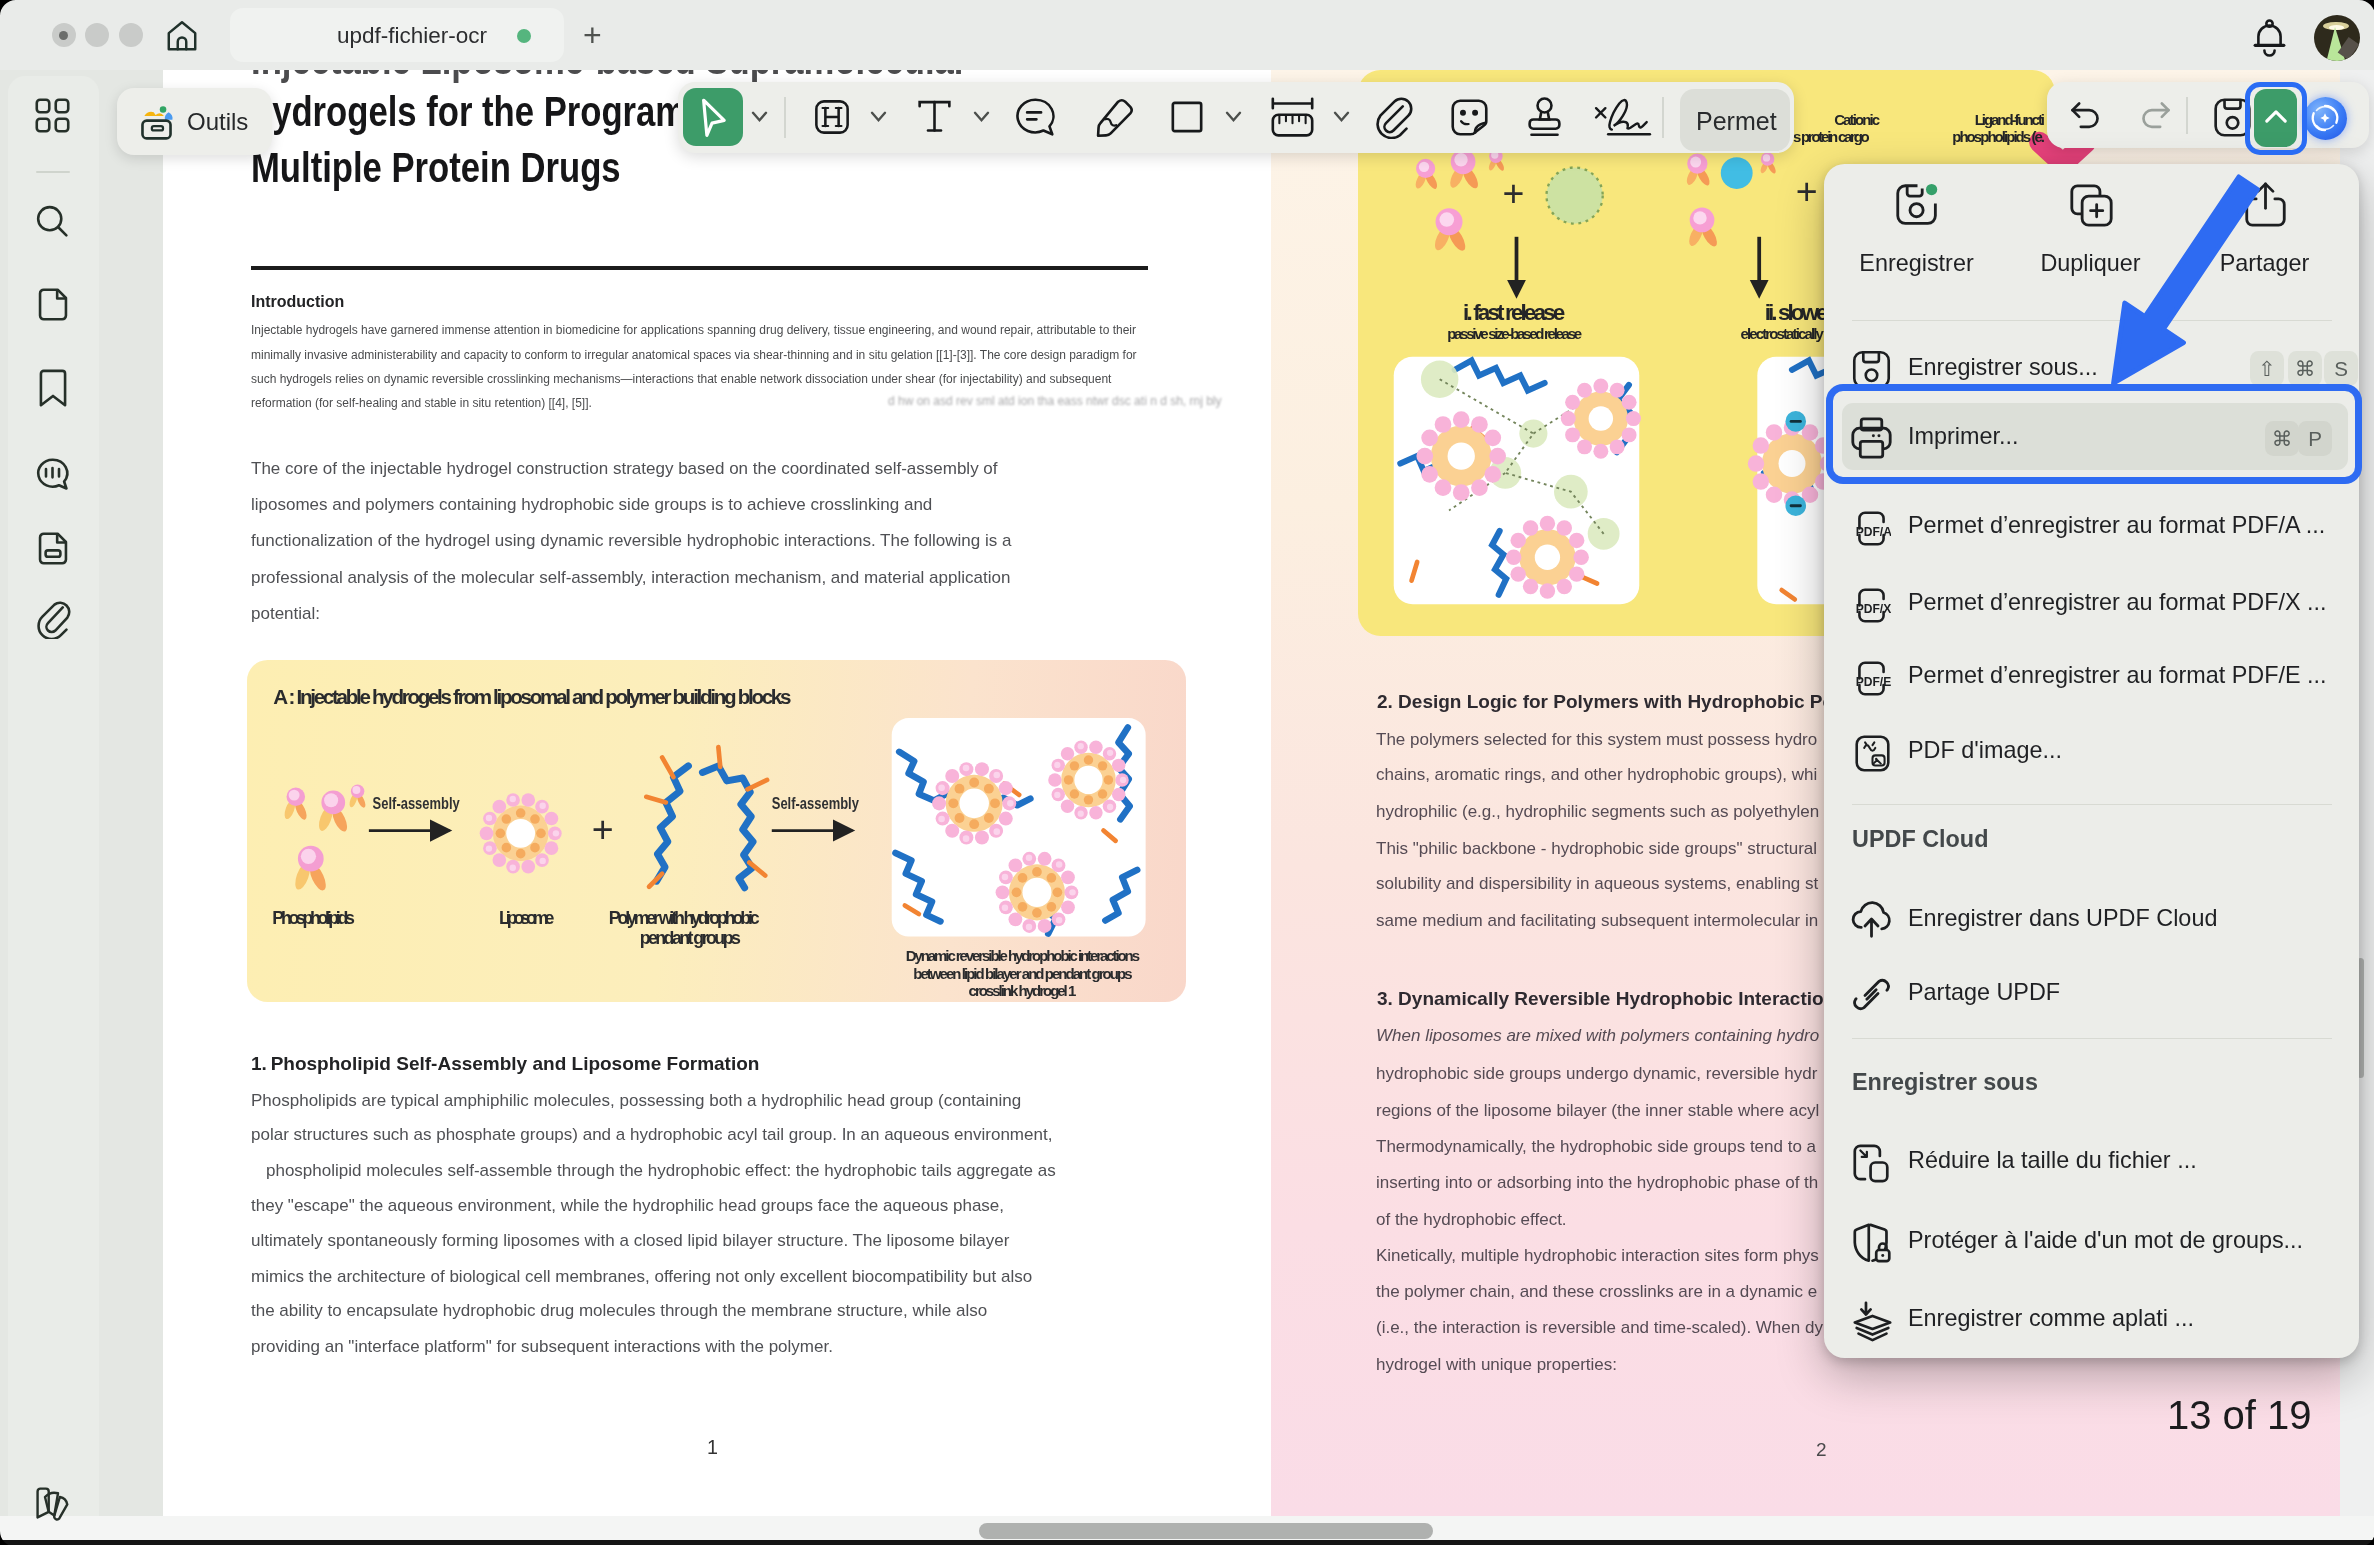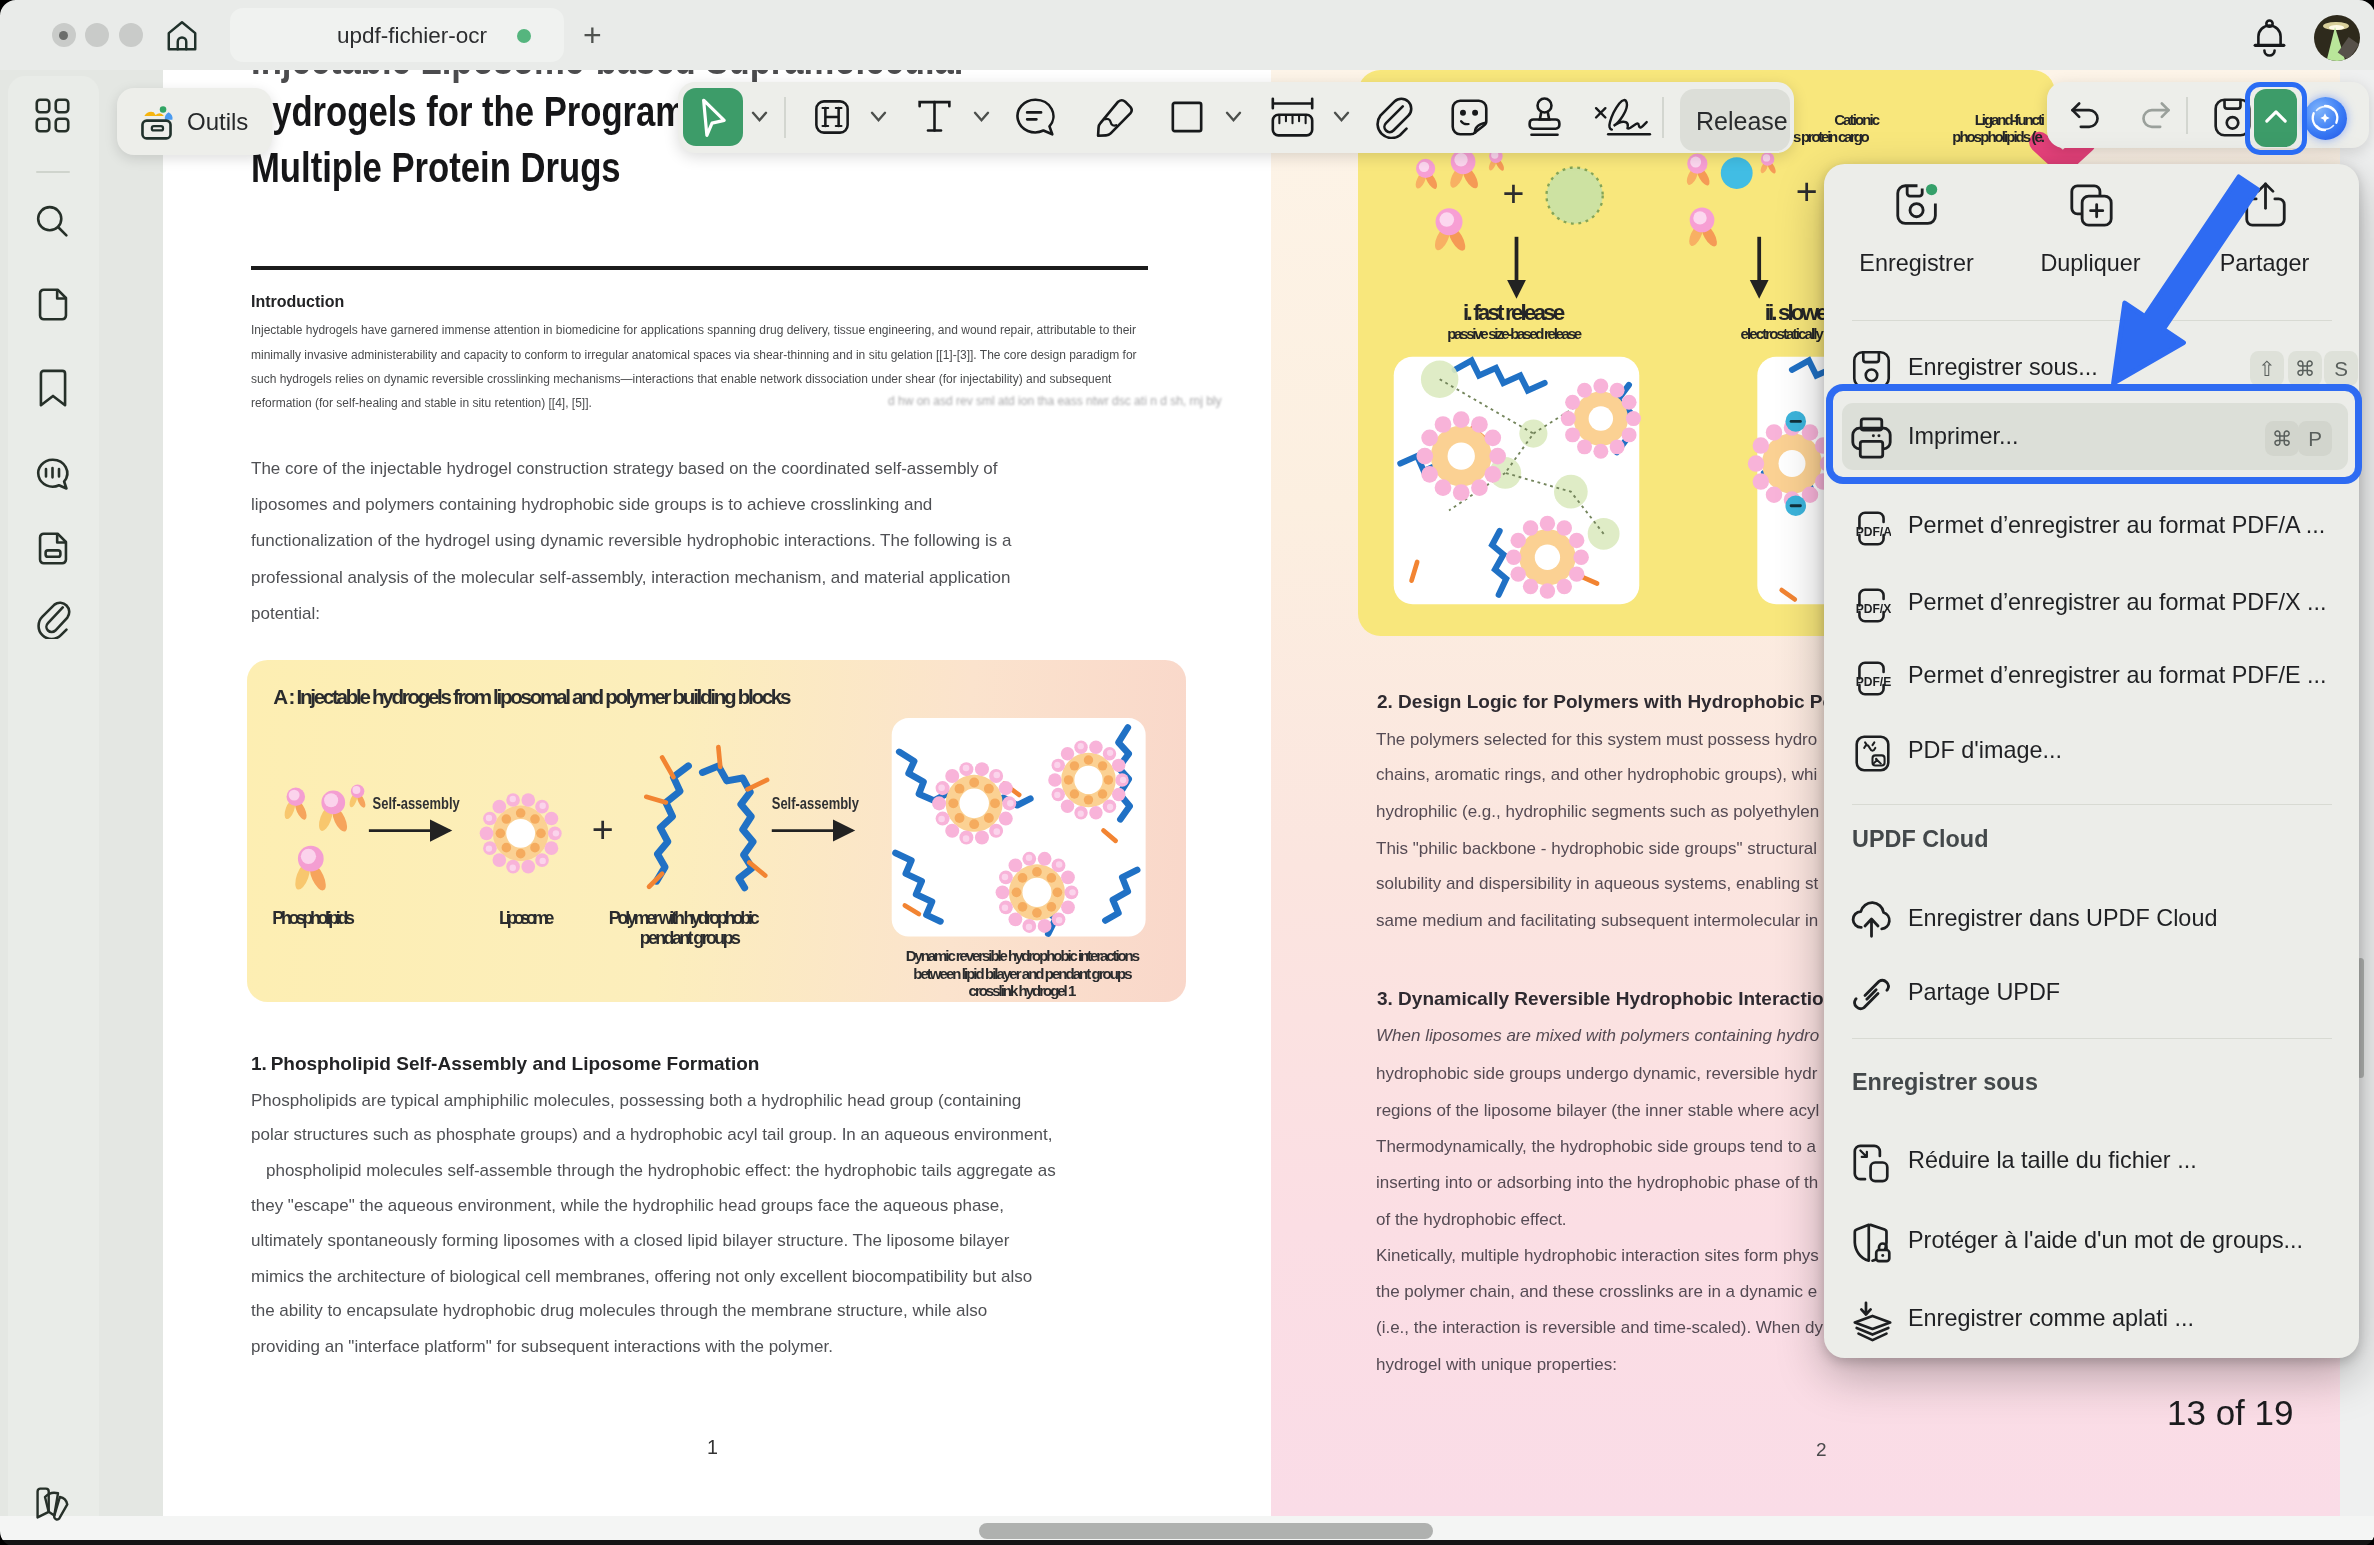--- a/index.html
+++ b/index.html
@@ -309,21 +309,21 @@
   <div class="t p2b" style="left:1376px;top:1064px;">hydrophobic side groups undergo dynamic, reversible hydr</div>
   <div class="t p2b" style="left:1376px;top:1101px;">regions of the liposome bilayer (the inner stable where acyl</div>
   <div class="t p2b" style="left:1376px;top:1137px;">Thermodynamically, the hydrophobic side groups tend to a</div>
   <div class="t p2b" style="left:1376px;top:1173px;">inserting into or adsorbing into the hydrophobic phase of th</div>
   <div class="t p2b" style="left:1376px;top:1210px;">of the hydrophobic effect.</div>
   <div class="t p2b" style="left:1376px;top:1246px;">Kinetically, multiple hydrophobic interaction sites form phys</div>
   <div class="t p2b" style="left:1376px;top:1282px;">the polymer chain, and these crosslinks are in a dynamic e</div>
   <div class="t p2b" style="left:1376px;top:1318px;">(i.e., the interaction is reversible and time-scaled). When dyn</div>
   <div class="t p2b" style="left:1376px;top:1355px;">hydrogel with unique properties:</div>
   <div class="t" style="left:1816px;top:1439px;font-size:19px;color:#4a4a4c;">2</div>
-  <div class="t" style="left:2167px;top:1393px;font-size:35px;color:#1c1c1e;">13 of 19</div>
+  <div class="t" style="left:2167px;top:1393px;font-size:40px;color:#1c1c1e;">13 of 19</div>
 
   <div class="abs" id="titlebar"></div>
   <div class="abs" id="sidebar"></div>
   <div class="abs" id="bottombar"></div>
   <div class="abs" id="bottomedge"></div>
   <div id="chrome">
 
     <div class="abs" style="left:52px;top:23.4px;width:24px;height:24px;border-radius:50%;background:#c9cbc9;"></div>
     <div class="abs" style="left:59px;top:31px;width:9.4px;height:9.4px;border-radius:50%;background:#6b6d6b;"></div>
     <div class="abs" style="left:85px;top:23.4px;width:24px;height:24px;border-radius:50%;background:#c9cbc9;"></div>
@@ -484,21 +484,21 @@
       <path d="M7 41.5 L35 41.5"></path>
     </svg>
 
     <svg class="abs" style="left:1593px;top:98px;" width="60" height="39" viewBox="0 0 64 42" fill="none" stroke="#17191b" stroke-width="2.6" stroke-linecap="round">
       <path d="M3 11 L13 21 M13 11 L3 21"></path>
       <path d="M20 34 q-4 -1 -2 -8 q3 -11 10 -20 q6 -7 8 -1 q1.5 5 -4 14 q-5 8 -10 11 q8 -6 13 -4 q3 1.5 2 5 q-1 3 3 1 q3 -2 6 -4 q2.5 -1.5 3 1 l0.5 2 q1 2 4 -1 l4 -4"></path>
       <path d="M16 39 L61 39"></path>
     </svg>
     <div class="abs" style="left:1662px;top:97px;width:1.9px;height:41px;background:#d3d6d0;"></div>
     <div class="abs" style="left:1680px;top:89px;width:110px;height:62px;border-radius:14px;background:#dcded8;"></div>
-    <div class="t" style="left:1696px;top:107px;font-size:25px;color:#292b2d;">Release</div>
+    <div class="t" style="left:1696px;top:107px;font-size:25px;color:#292b2d;">Permet</div>
 
     <div class="abs" style="left:2047px;top:82px;width:322px;height:66px;border-radius:17px;background:#edeeea;box-shadow:0 3.7px 15px rgba(0,0,0,0.14);"></div>
     <svg class="abs" style="left:2069px;top:101px;" width="32" height="30" viewBox="0 0 38 36" fill="none" stroke="#1d1f21" stroke-width="3.2" stroke-linecap="round" stroke-linejoin="round">
       <path d="M12 3 L4 11 L12 19"></path>
       <path d="M4 11 L24 11 a10 10 0 0 1 0 20 L14 31"></path>
     </svg>
     <svg class="abs" style="left:2140px;top:101px;" width="32" height="30" viewBox="0 0 38 36" fill="none" stroke="#9aa09b" stroke-width="3.2" stroke-linecap="round" stroke-linejoin="round">
       <path d="M26 3 L34 11 L26 19"></path>
       <path d="M34 11 L14 11 a10 10 0 0 0 0 20 L24 31"></path>
     </svg>

